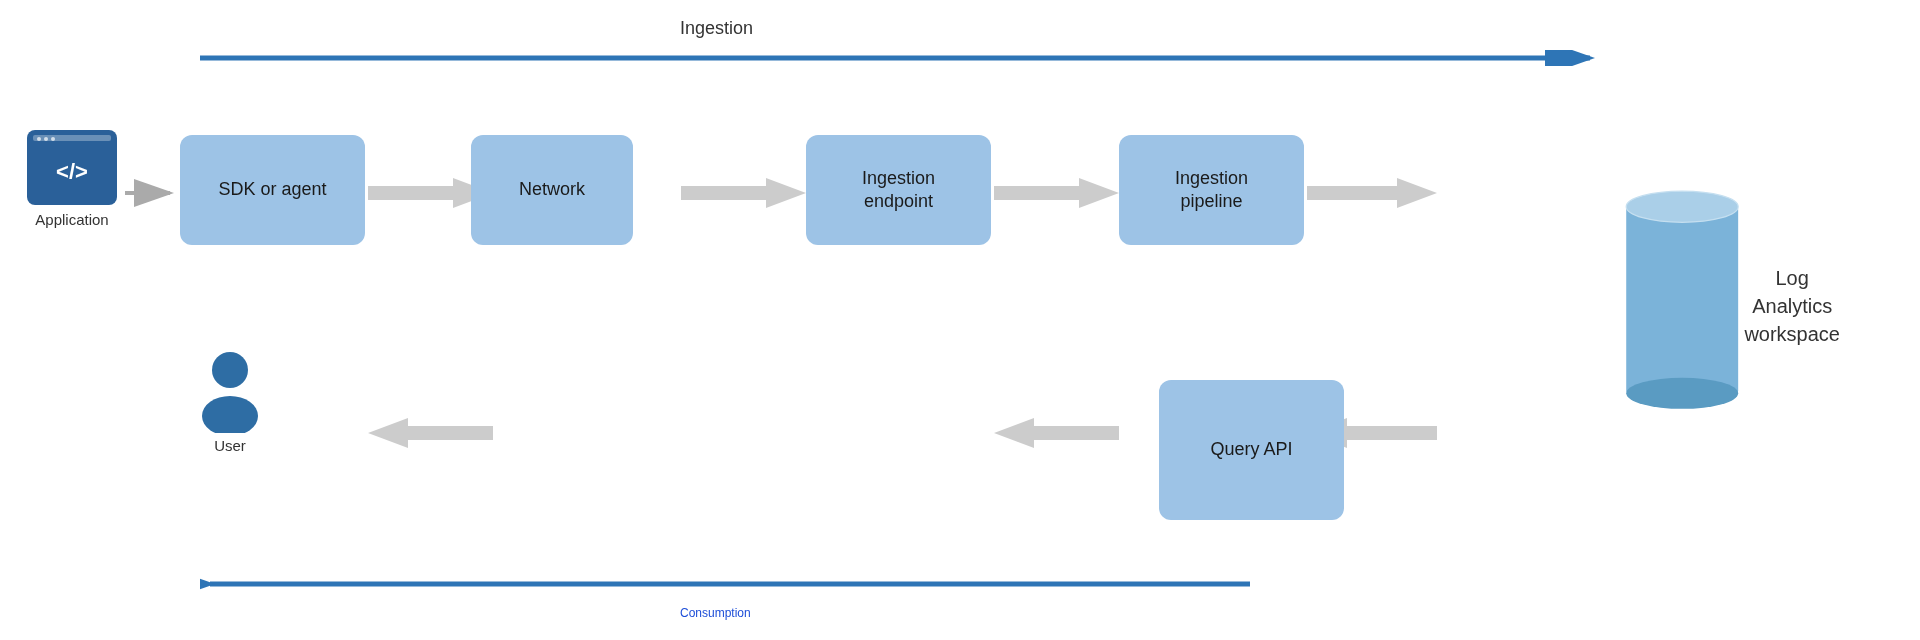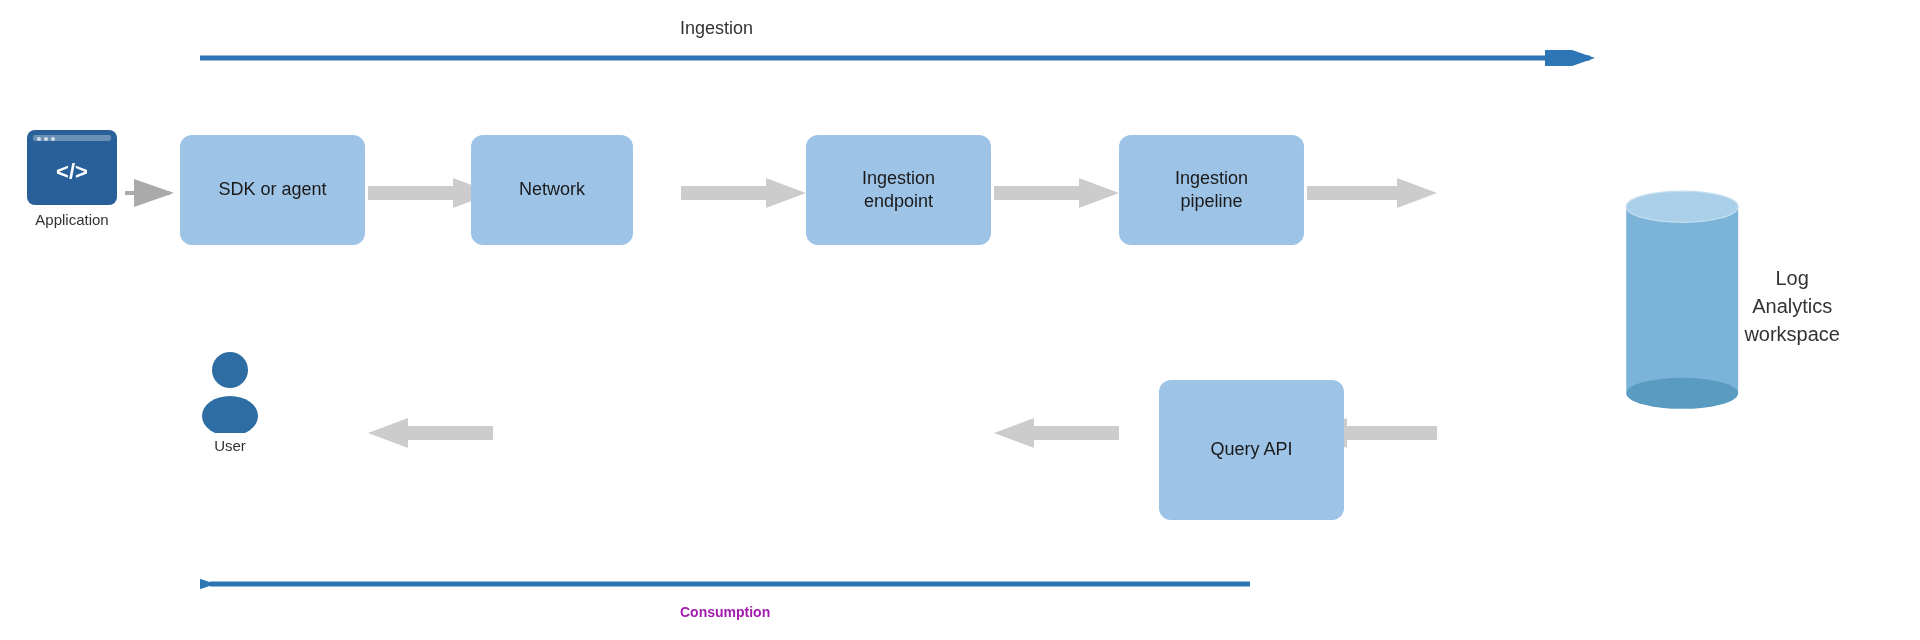--- a/index.html
+++ b/index.html
@@ -40,23 +40,23 @@
     .ingestion-arrow svg {
       width: 100%;
       height: 100%;
     }
 
     
     .consumption-label {
       position: absolute;
       bottom: 20px;
       left: 680px;
-      font-size: 14px;
-      color: #a21caf;
-      font-weight: 700;
+      font-size: 12px;
+      color: #1d4ed8;
+      font-weight: 400;
     }
 
     .consumption-arrow {
       position: absolute;
       bottom: 48px;
       left: 200px;
       width: 1050px;
       height: 16px;
     }
 

